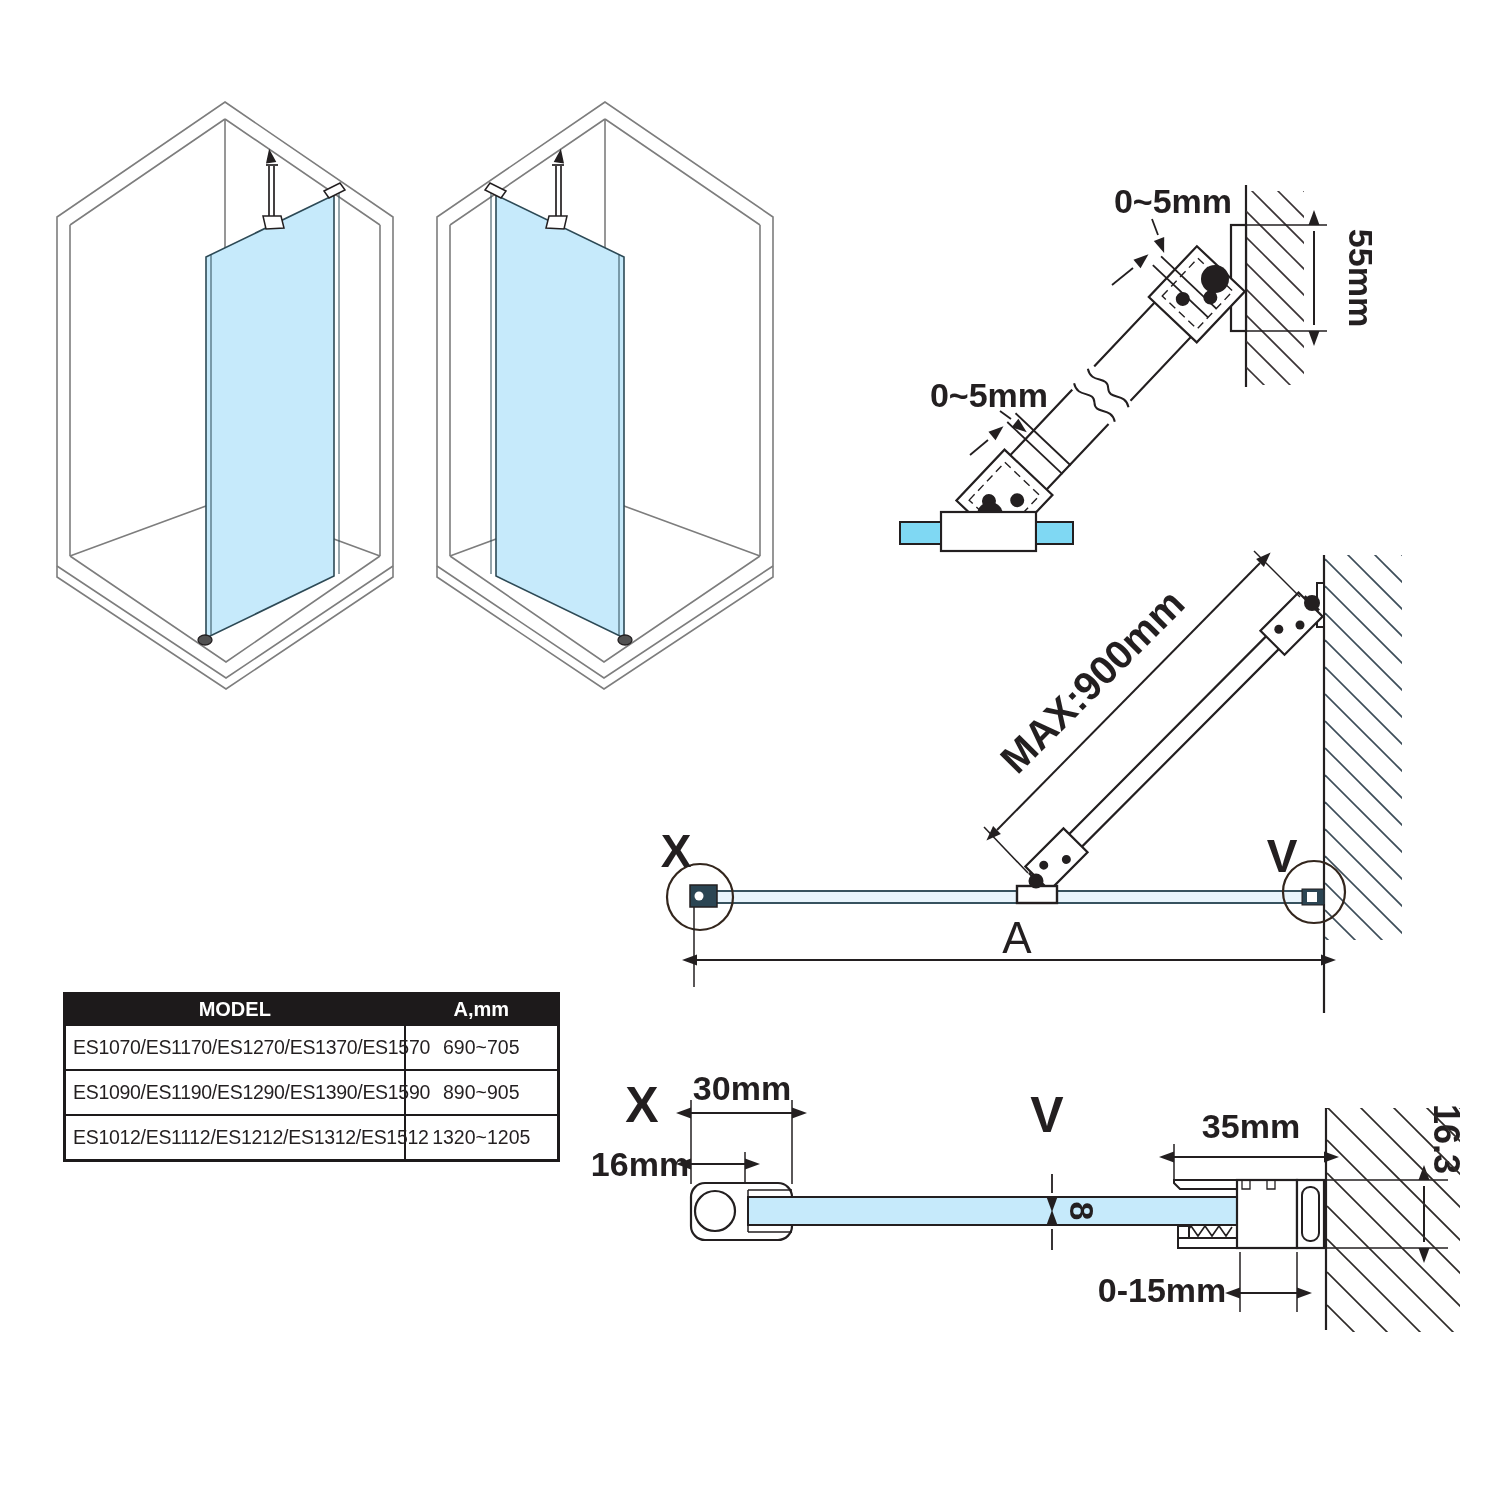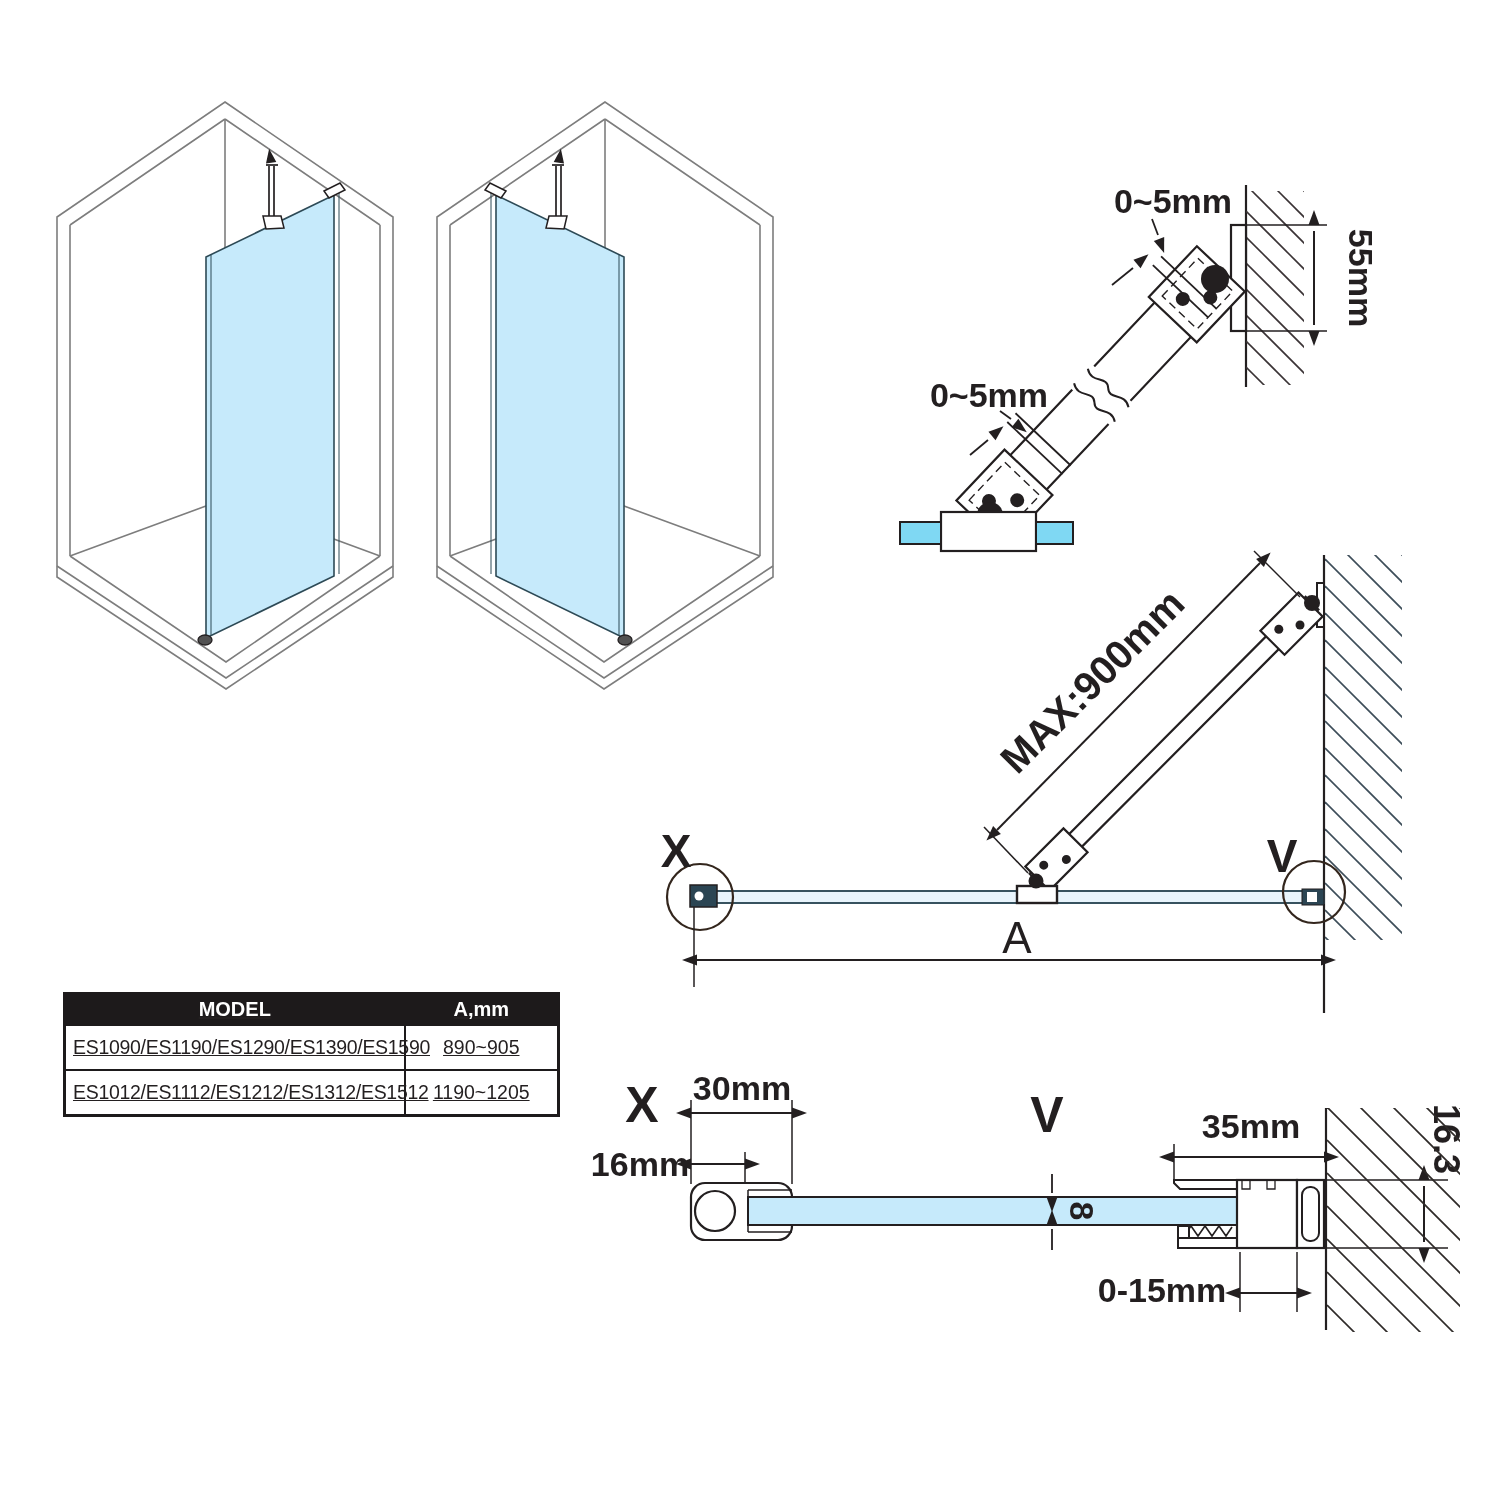--- a/index.html
+++ b/index.html
@@ -4,21 +4,21 @@
 <style>
   html,body{margin:0;padding:0;background:#fff;}
   .canvas{position:relative;width:1500px;height:1500px;background:#fff;overflow:hidden;
           font-family:"Liberation Sans",sans-serif;color:#231f20;}
   svg{position:absolute;overflow:visible;}
   svg text{fill:#231f20;font-family:"Liberation Sans",sans-serif;font-weight:bold;}
   .dim{font-size:34px;}
   .big{font-size:46px;}
   .huge{font-size:50px;}
   table.spec{position:absolute;left:63px;top:992px;width:494px;border-collapse:collapse;
-             table-layout:fixed;border:3px solid #1d1a1b;text-decoration:underline;}
+             table-layout:fixed;border:3px solid #1d1a1b;}
   table.spec th{background:#1d1a1b;color:#fff;font-size:20px;font-weight:bold;height:27px;
                 border:2px solid #1d1a1b;text-align:center;}
   table.spec td{border:2px solid #1d1a1b;font-size:19.5px;height:41px;background:#fff;}
   td.model{padding-left:7px;text-align:left;letter-spacing:-0.3px;}
   td.aval{text-align:center;}
   col.c1{width:340px;} col.c2{width:154px;}
 </style>
 </head>
 <body>
 
@@ -198,26 +198,30 @@
         <col class="c2">
       </colgroup>
     <thead>
       <tr>
         <th>MODEL</th>
         <th>A,mm</th>
       </tr>
     </thead>
     <tbody>
       <tr>
+          <td class="model">ES1070/ES1170/ES1270/ES1370/ES1570</td>
+          <td class="aval">690~705</td>
+        </tr>
+      <tr>
           <td class="model">ES1090/ES1190/ES1290/ES1390/ES1590</td>
           <td class="aval">890~905</td>
         </tr>
       <tr>
           <td class="model">ES1012/ES1112/ES1212/ES1312/ES1512</td>
-          <td class="aval">1190~1205</td>
+          <td class="aval">1320~1205</td>
         </tr>
     </tbody>
   </table>
 
   <svg style="left:600px;top:1080px" width="870" height="330" viewBox="0 0 870 330">
       <defs>
         <clipPath id="hcp2">
           <rect x="727" y="28" width="133" height="224"></rect>
         </clipPath>
       </defs>

